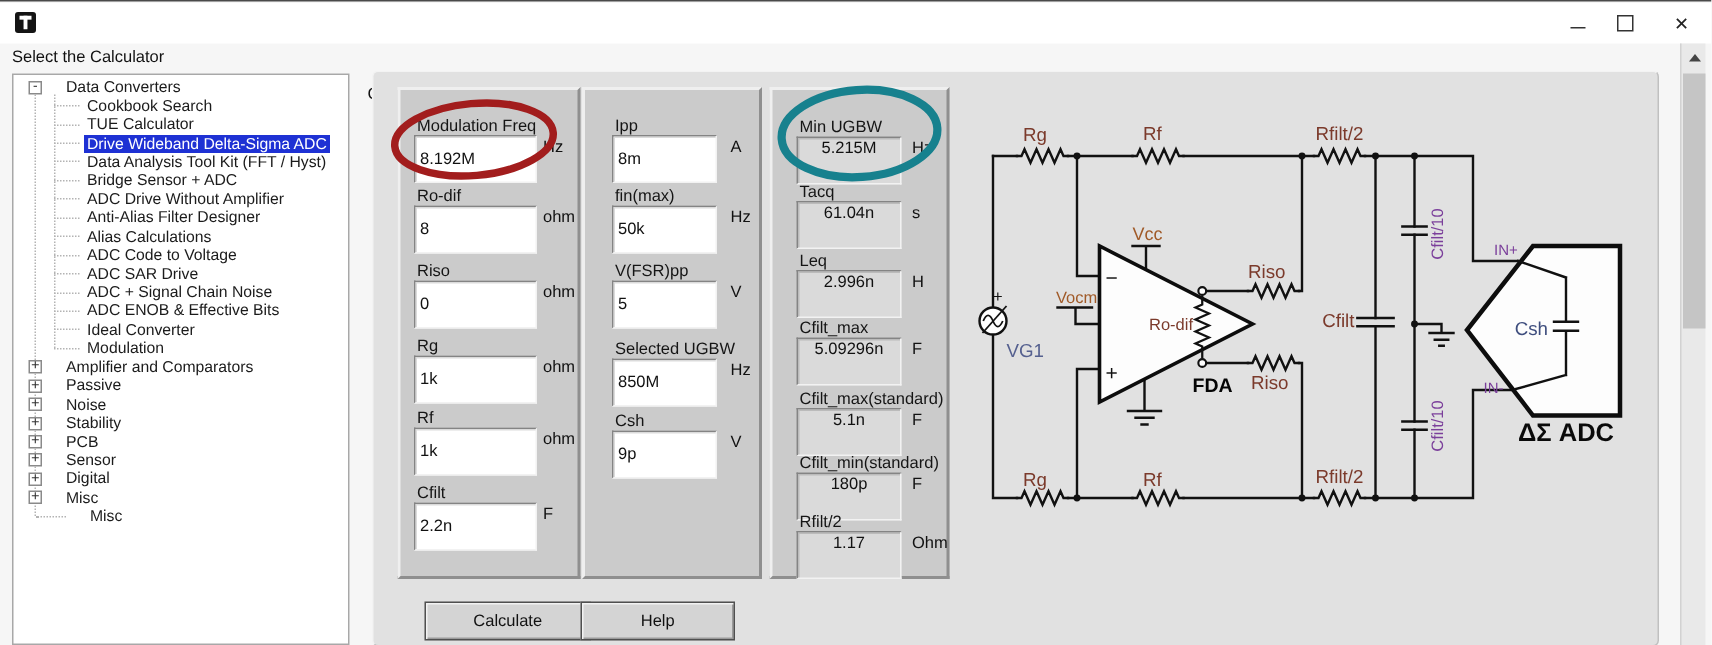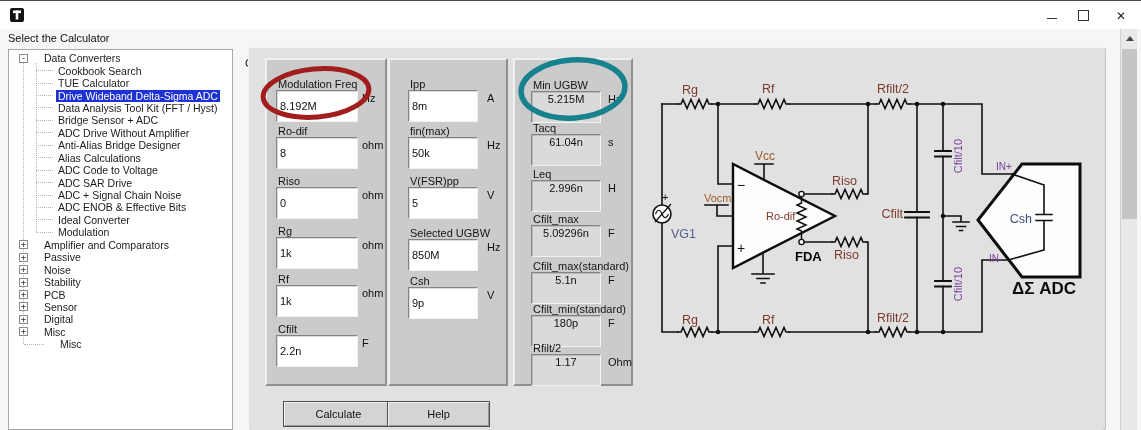--- a/index.html
+++ b/index.html
@@ -113,21 +113,21 @@
     <div class="trow l1">
         <span class="conn"></span>
         <span class="tlabel">Bridge Sensor + ADC</span>
       </div>
     <div class="trow l1">
         <span class="conn"></span>
         <span class="tlabel">ADC Drive Without Amplifier</span>
       </div>
     <div class="trow l1">
         <span class="conn"></span>
-        <span class="tlabel">Anti-Alias Bridge Designer</span>
+        <span class="tlabel">Anti-Alias Filter Designer</span>
       </div>
     <div class="trow l1">
         <span class="conn"></span>
         <span class="tlabel">Alias Calculations</span>
       </div>
     <div class="trow l1">
         <span class="conn"></span>
         <span class="tlabel">ADC Code to Voltage</span>
       </div>
     <div class="trow l1">

